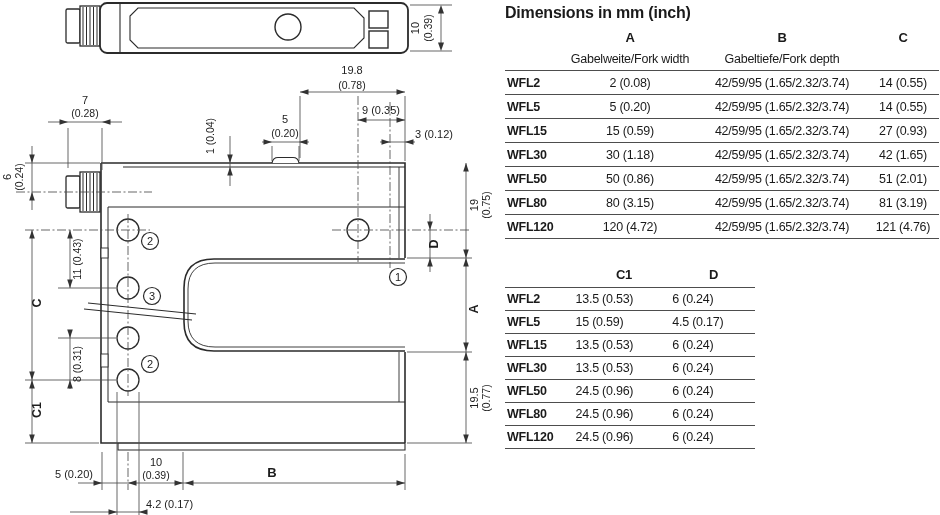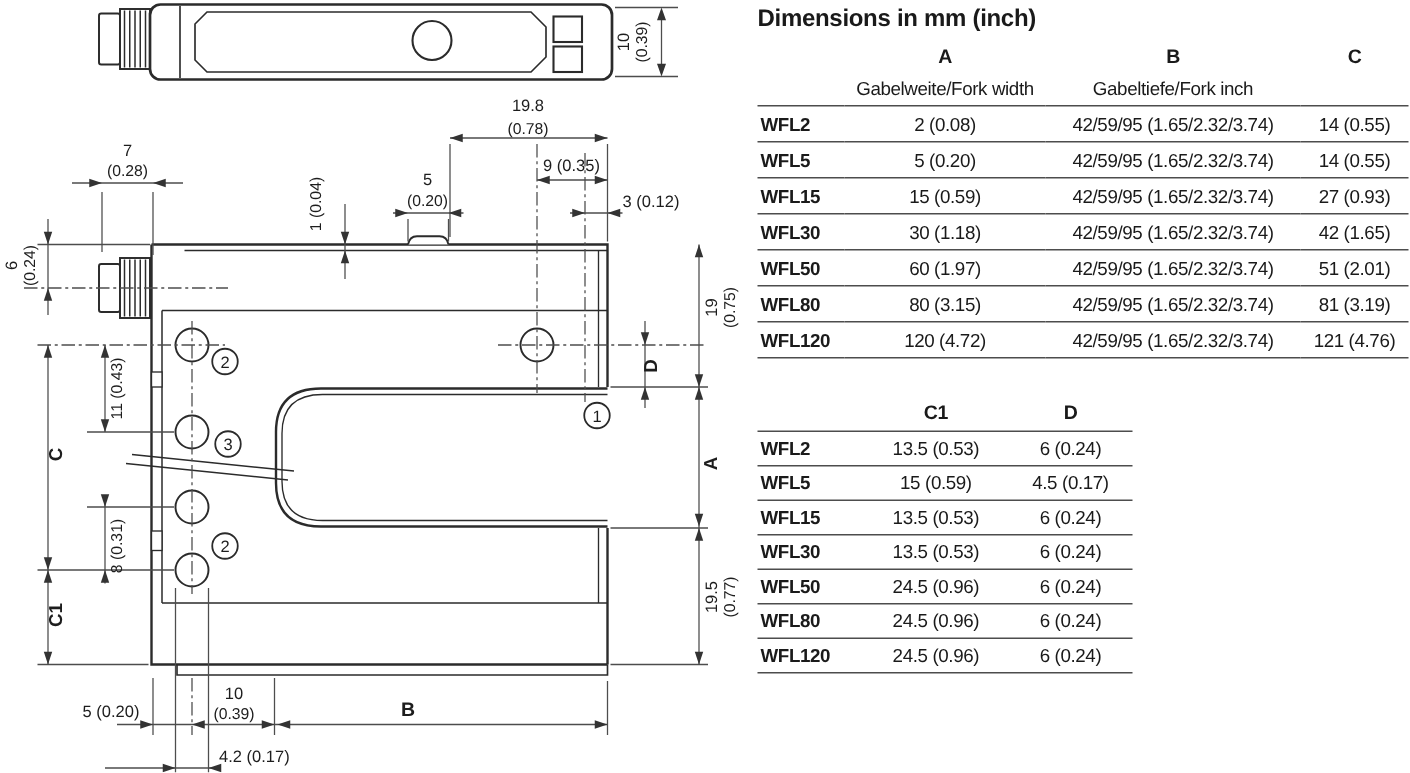--- a/index.html
+++ b/index.html
@@ -9,21 +9,21 @@
   .doc-title{position:absolute;left:505px;top:4px;font-size:16px;font-weight:bold;letter-spacing:-0.2px;}
   table{border-collapse:collapse;table-layout:fixed;}
   #t1{position:absolute;left:505px;top:26px;width:434px;font-size:12.5px;letter-spacing:-0.25px;}
   #t2{position:absolute;left:505px;top:261px;width:250px;font-size:12.5px;letter-spacing:-0.25px;}
   th,td{padding:0;font-weight:normal;white-space:nowrap;overflow:hidden;}
   #t1 thead tr.hletters th{height:22px;font-weight:bold;font-size:13px;text-align:center;vertical-align:middle;}
   #t1 thead tr.hsub th{height:22px;text-align:center;vertical-align:middle;}
   #t1 tbody td{height:23px;border-top:1.4px solid #4d4d4d;vertical-align:middle;text-align:center;}
   #t1 tbody tr:last-child td{border-bottom:1.6px solid #4d4d4d;}
   #t2 thead th{height:26px;font-weight:bold;font-size:13px;text-align:center;vertical-align:middle;}
-  #t2 tbody td{height:22px;border-top:1.4px solid #4d4d4d;vertical-align:middle;text-align:center;}
+  #t2 tbody td{height:22px;border-top:1.4px solid #4d4d4d;vertical-align:middle;}
   #t2 tbody tr:last-child td{border-bottom:1.6px solid #4d4d4d;}
   td.model,th.model{text-align:left !important;padding-left:2px;font-weight:bold;}
 </style>
 </head>
 <body>
 
 <div id="stage">
 
   
   <svg width="505" height="515" viewBox="0 0 505 515">
@@ -231,21 +231,21 @@
     <thead>
       <tr class="hletters">
         <th class="model"></th>
         <th>A</th>
         <th>B</th>
         <th>C</th>
       </tr>
       <tr class="hsub">
         <th class="model"></th>
         <th>Gabelweite/Fork width</th>
-        <th>Gabeltiefe/Fork inch</th>
+        <th>Gabeltiefe/Fork depth</th>
         <th></th>
       </tr>
     </thead>
     <tbody>
       <tr>
           <td class="model">WFL2</td>
           <td>2 (0.08)</td>
           <td>42/59/95 (1.65/2.32/3.74)</td>
           <td>14 (0.55)</td>
         </tr>
@@ -262,21 +262,21 @@
           <td>27 (0.93)</td>
         </tr>
       <tr>
           <td class="model">WFL30</td>
           <td>30 (1.18)</td>
           <td>42/59/95 (1.65/2.32/3.74)</td>
           <td>42 (1.65)</td>
         </tr>
       <tr>
           <td class="model">WFL50</td>
-          <td>60 (1.97)</td>
+          <td>50 (0.86)</td>
           <td>42/59/95 (1.65/2.32/3.74)</td>
           <td>51 (2.01)</td>
         </tr>
       <tr>
           <td class="model">WFL80</td>
           <td>80 (3.15)</td>
           <td>42/59/95 (1.65/2.32/3.74)</td>
           <td>81 (3.19)</td>
         </tr>
       <tr>

